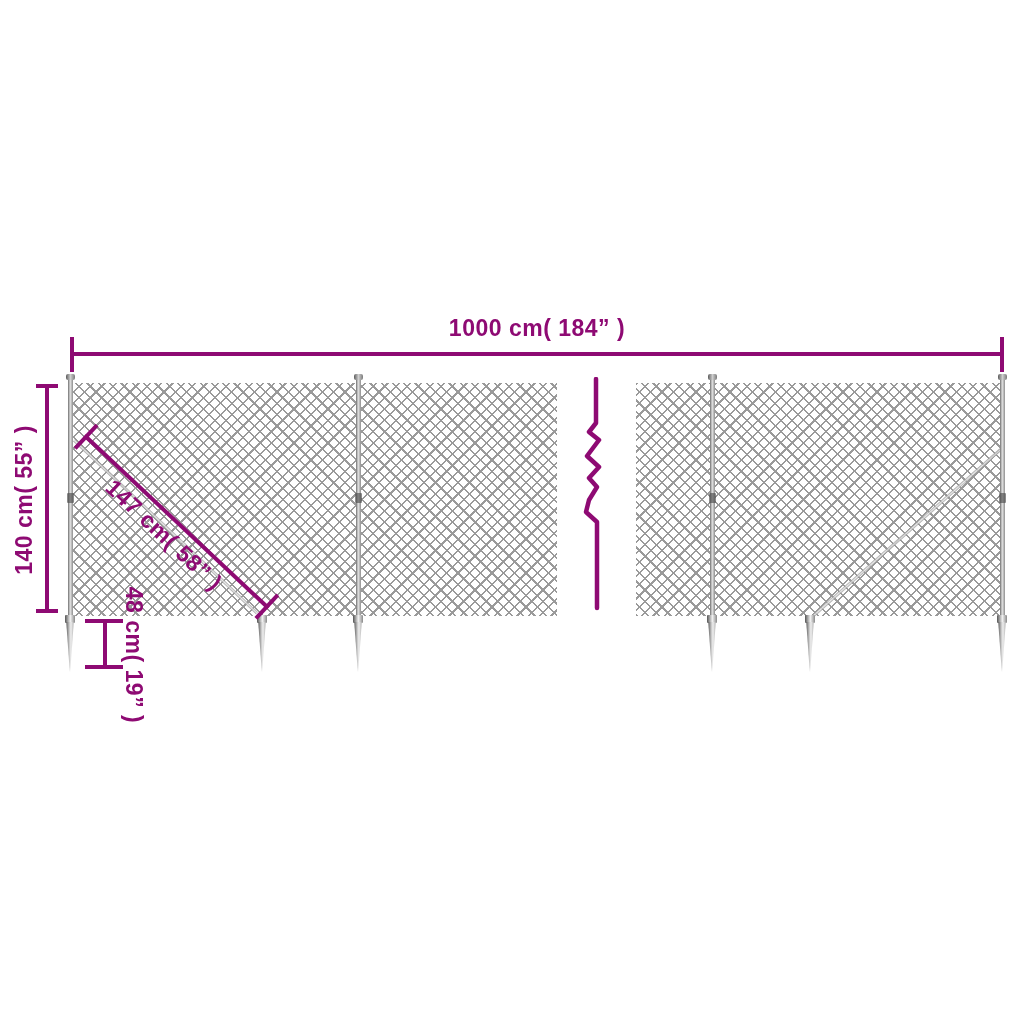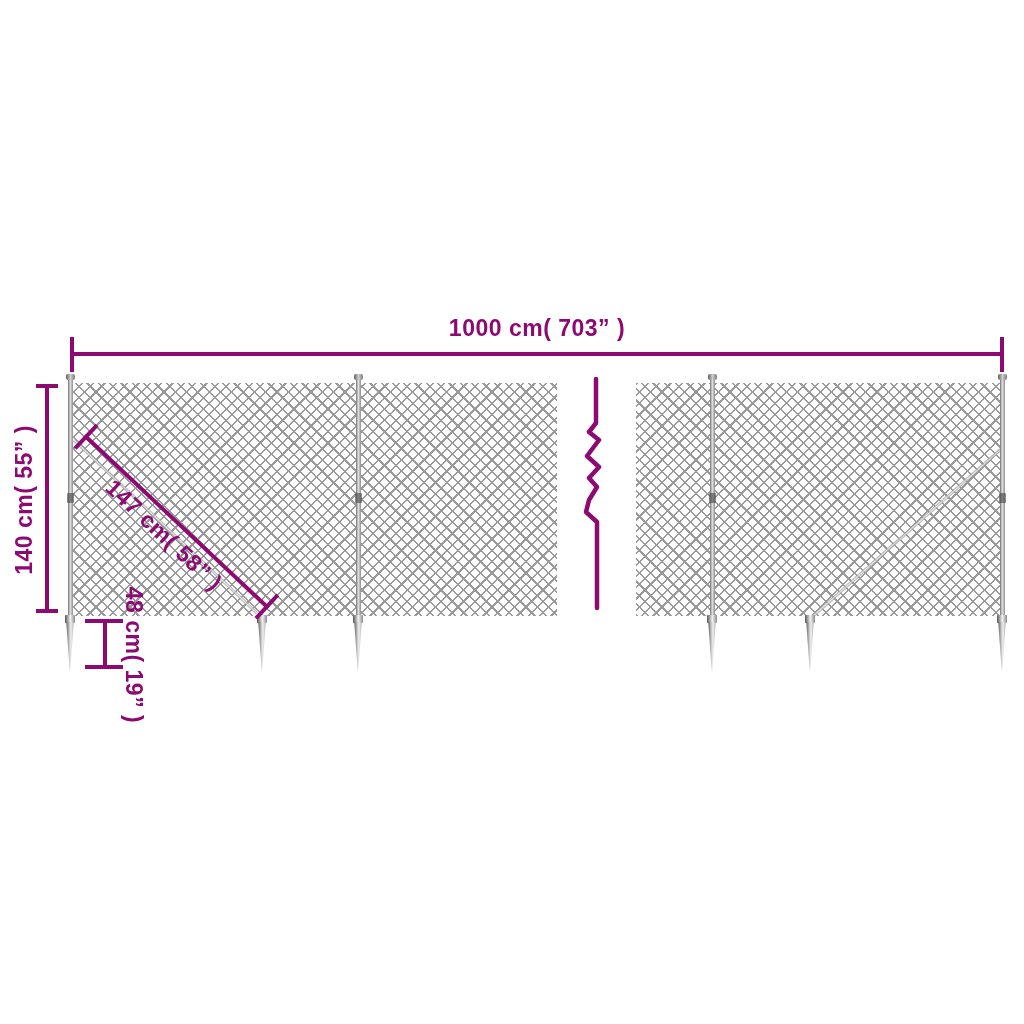--- a/index.html
+++ b/index.html
@@ -75,21 +75,21 @@
 
   
   .break-svg{position:absolute;left:580px;top:377px;}
 </style>
 </head>
 <body>
 
 <div class="canvas">
 
   <div>
-    <div class="dim-label w-label">1000 cm( 703” )</div>
+    <div class="dim-label w-label">1000 cm( 184” )</div>
     <div class="dim w-line"></div>
     <div class="dim cap-v w-capl"></div>
     <div class="dim cap-v w-capr"></div>
   </div>
 
   <div>
     <div class="dim-label h-label">140 cm( 55” )</div>
     <div class="dim h-line"></div>
     <div class="dim cap-h h-capt"></div>
     <div class="dim cap-h h-capb"></div>

